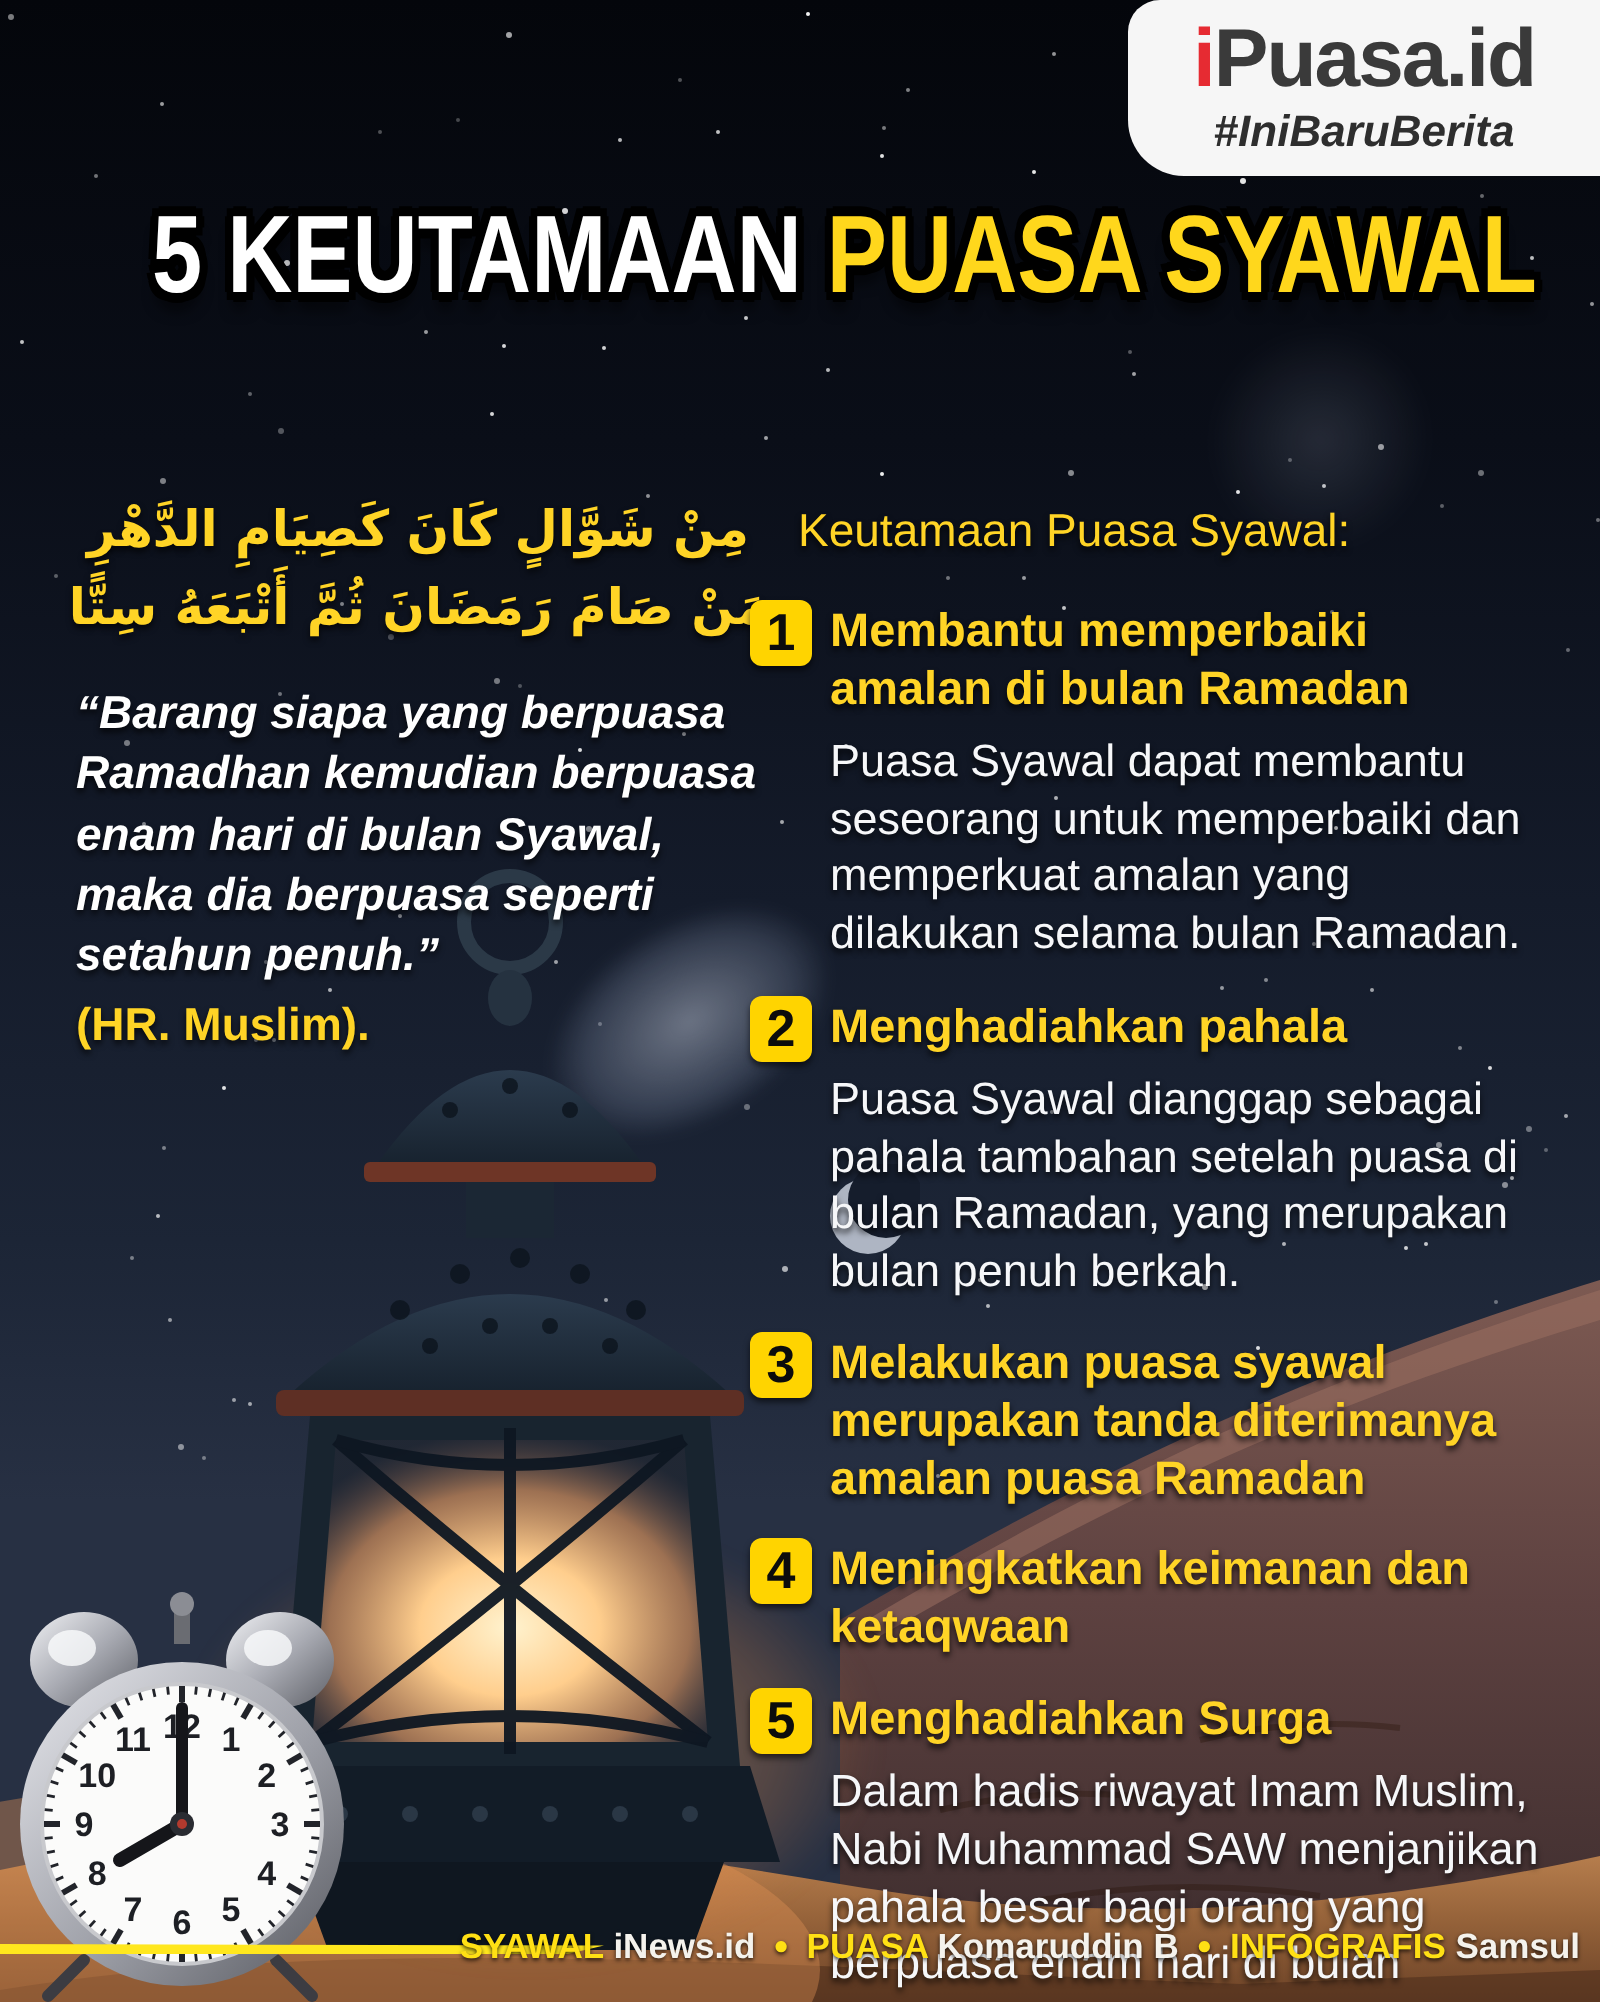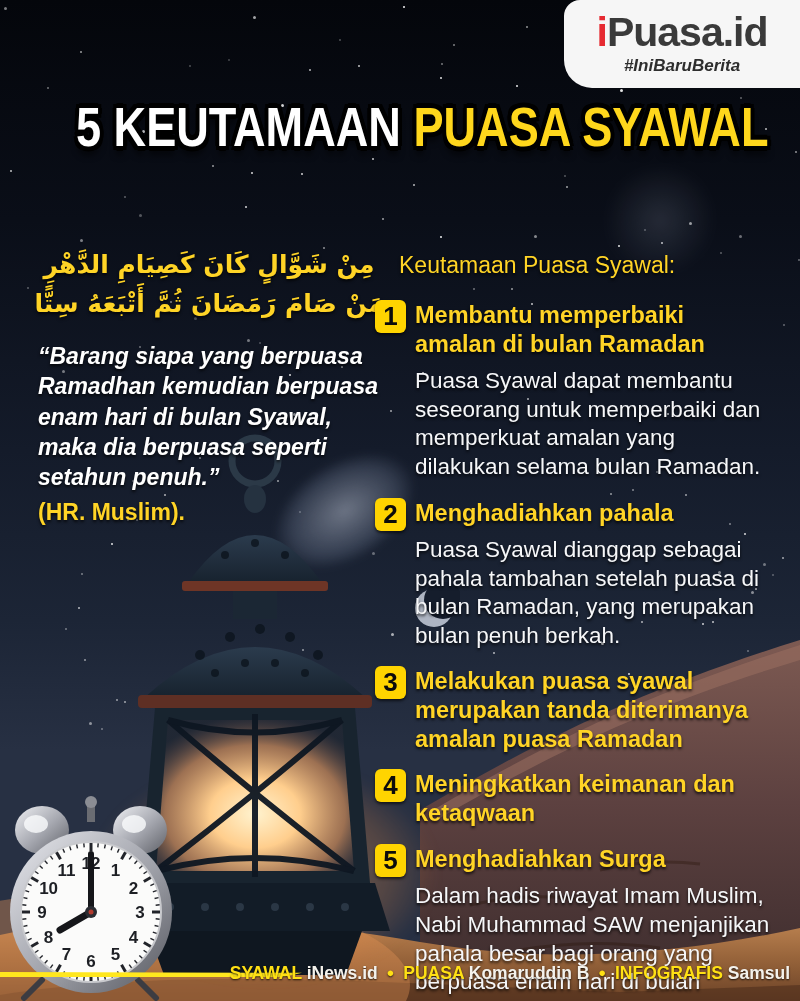--- a/index.html
+++ b/index.html
@@ -25,21 +25,21 @@
        background:radial-gradient(ellipse 50% 45% at 50% 55%,rgba(255,178,96,0.50),rgba(230,140,70,0.22) 55%,transparent 75%);
        filter:blur(6px);}
   .clock{position:absolute;left:-10px;top:790px;width:205px;height:212px;z-index:6;}
 
   
   .logo-bubble{position:absolute;right:0;top:0;width:236px;height:88px;z-index:8;
        background:#f6f6f6;border-radius:16px 0 0 28px;
        display:flex;flex-direction:column;align-items:center;justify-content:center;}
   .logo-line{font-weight:bold;font-size:41px;letter-spacing:-1px;color:#3a3a3a;line-height:1;}
   .logo-line .red-i{color:#e62b32;}
-  .logo-tag{font-style:italic;font-weight:bold;font-size:17px;color:#2e2e2e;margin-top:3px;}
+  .logo-tag{font-style:italic;font-weight:bold;font-size:22px;color:#2e2e2e;margin-top:3px;}
 
   
   .title{position:absolute;left:0;top:102px;width:800px;z-index:8;text-align:center;line-height:50px;}
   .title .tline{display:inline-block;transform:scaleX(0.82);transform-origin:center;
        font-weight:bold;font-size:55px;letter-spacing:0px;color:#ffffff;white-space:nowrap;
        text-shadow:-4px -4px 0 #000,4px -4px 0 #000,-4px 4px 0 #000,4px 4px 0 #000,
                    -5px 0 0 #000,5px 0 0 #000,0 -5px 0 #000,0 5px 0 #000,0 9px 7px rgba(0,0,0,.55);}
   .title .yel{color:#ffd71c;}
 
   

